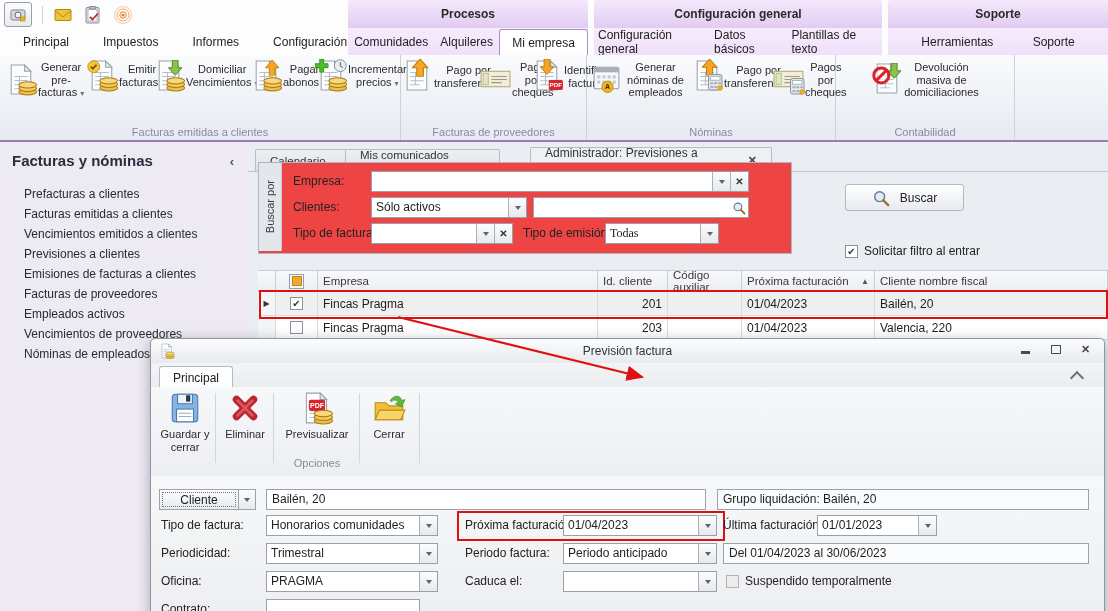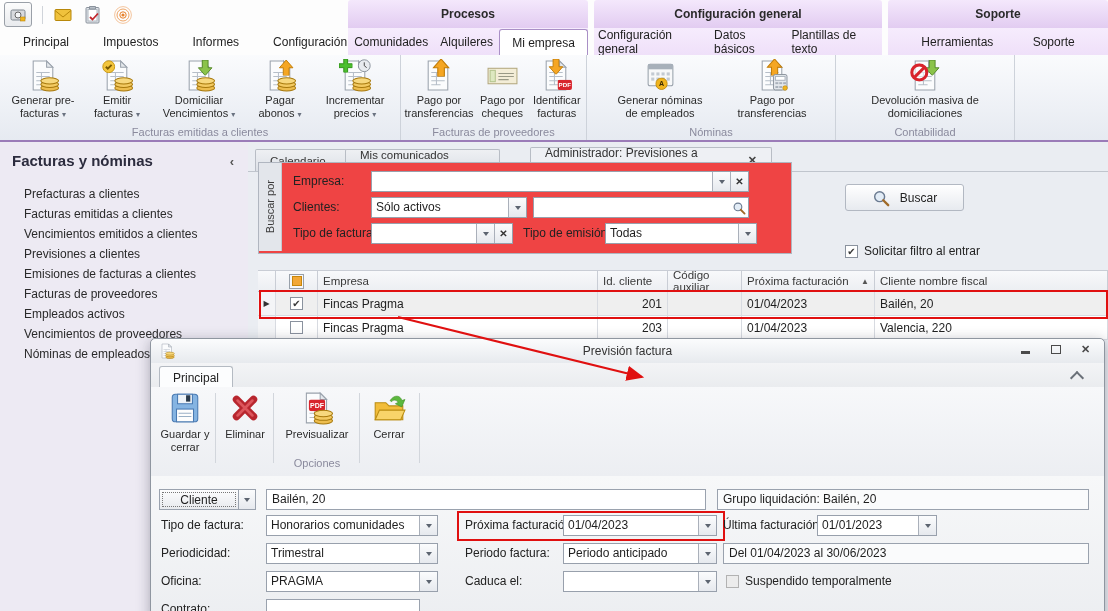--- a/index.html
+++ b/index.html
@@ -23,21 +23,21 @@
   .ctxtabs{position:absolute;top:0;height:27px;background:linear-gradient(#f6ecfd,#efe0f9);
            display:flex;align-items:center;justify-content:space-evenly;}
   .seltab{background:#fff;border:1px solid #a98fc6;border-bottom:none;border-radius:3px 3px 0 0;
           height:26px;margin-top:1px;display:flex;align-items:center;padding:0 12px;}
 
   
   .ribbon{position:absolute;left:0;top:55px;width:1108px;height:85px;
           background:linear-gradient(#fafbfd,#e6eaf1);}
   .rgroup{position:absolute;top:0;height:85px;border-right:1px solid #cdd2da;}
   .rbtns{position:absolute;left:0;top:2px;width:100%;display:flex;justify-content:space-evenly;align-items:flex-start;}
-  .rbtn{display:flex;flex-direction:column;align-items:center;padding-top:2px;cursor:default;border-radius:3px;}
+  .rbtn{display:flex;flex-direction:row;align-items:center;padding-top:2px;cursor:default;border-radius:3px;}
   .ric{width:33px;height:33px;flex:none;}
   .rlab{font-size:11px;line-height:12.5px;text-align:center;color:#2b2b2b;margin-top:2px;}
   .car{color:#6a7280;font-size:8px;margin-left:3px;}
   .rgl{position:absolute;left:0;bottom:2px;width:100%;text-align:center;font-size:11px;color:#8a8a9d;}
 
   
   .content{position:absolute;left:0;top:140px;width:1108px;height:471px;border-top:2px solid #9b7cb8;background:#eaedf2;}
   .sidebar{position:absolute;left:0;top:0;width:248px;height:469px;background:#edeaf3;}
   .sbtitle{position:absolute;left:12px;top:10px;font-size:15px;font-weight:bold;color:#2c2c3e;}
   .sbchev{position:absolute;right:14px;top:12px;font-size:13px;font-weight:bold;color:#555;}
@@ -408,20 +408,27 @@
           <div class="rlab"><span>Generar nóminas de empleados</span></div>
         </div>
         <div class="rbtn" style="width:78px;">
           <svg class="ric" viewBox="0 0 32 32">
               <use href="#sy-doc"></use>
               <use href="#sy-uparrow" x="10" y="0" width="16" height="16"></use>
               <use href="#sy-calc" x="16" y="14" width="15" height="17"></use>
             </svg>
           <div class="rlab"><span>Pago por transferencias</span></div>
         </div>
+        <div class="rbtn" style="width:60px;">
+          <svg class="ric" viewBox="0 0 32 32">
+              <use href="#sy-cheque"></use>
+              <use href="#sy-calc" x="17" y="15" width="15" height="17"></use>
+            </svg>
+          <div class="rlab"><span>Pagos por cheques</span></div>
+        </div>
       </div>
       <div class="rgl">Nóminas</div>
     </div>
 
     <div class="rgroup" style="left:836px;width:178px;">
       <div class="rbtns">
         <div class="rbtn" style="width:108px;">
           <svg class="ric" viewBox="0 0 32 32">
               <use href="#sy-doc"></use>
               <use href="#sy-downarrow" x="15" y="1" width="15" height="15"></use>
@@ -498,21 +505,21 @@
 
         <div class="flabel" style="left:34px;top:60px;">Tipo de factura:</div>
         <div class="combo" style="left:112px;top:60px;width:142px;">
           <span class="val"></span>
           <span class="dd">
               <i></i>
             </span>
           <span class="xb">✕</span>
         </div>
         <div class="flabel" style="left:264px;top:60px;">Tipo de emisión:</div>
-        <div class="combo" style="left:346px;top:60px;width:152px;">
+        <div class="combo" style="left:346px;top:60px;width:114px;font-family:Liberation Serif, serif;">
           <span class="val">Todas</span>
           <span class="dd">
               <i></i>
             </span>
         </div>
       </div>
 
       <div class="buscar">
         <svg width="18" height="18">
             <use href="#sy-mag"></use>

